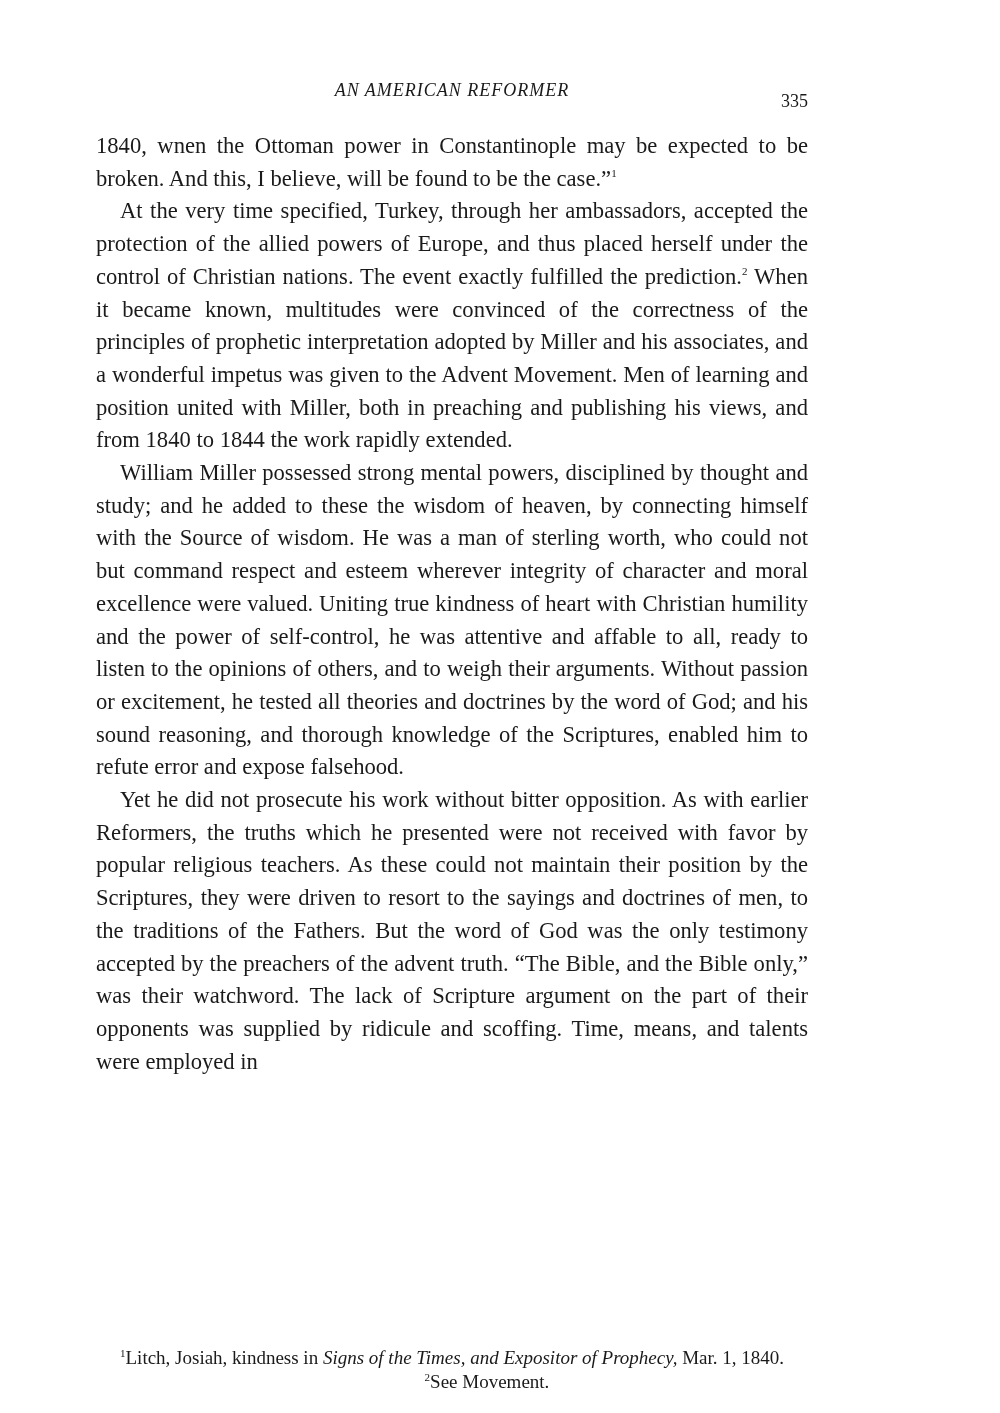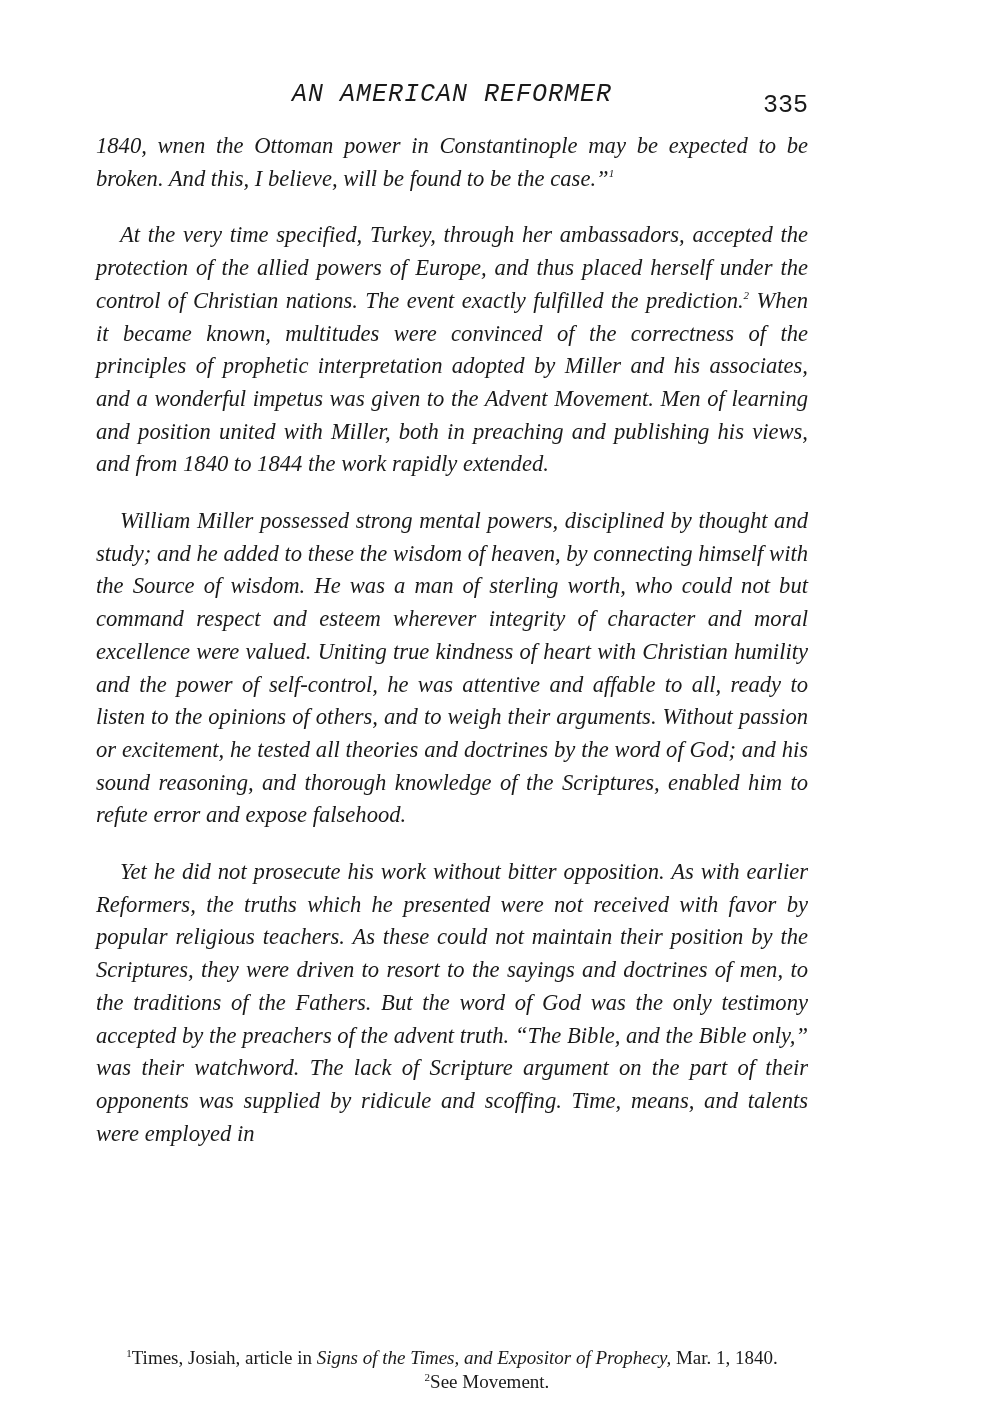--- a/index.html
+++ b/index.html
@@ -4,34 +4,33 @@
 <style>
   html, body { margin: 0; padding: 0; background: #ffffff; }
   body { width: 1000px; height: 1413px; position: relative; overflow: hidden; }
   .page {
     position: absolute; left: 96px; top: 80px; width: 712px;
     font-family: "Liberation Serif", "DejaVu Serif", serif;
     color: #1a1a1a;
   }
   .running-head {
     position: relative; height: 36px;
-    font-size: 25px;
-    font-family: Liberation Mono, monospace;
+    font-size: 18px;
   }
   .running-title {
     position: absolute; left: 0; right: 0; text-align: center;
     font-style: italic; letter-spacing: 1px;
   }
   .page-number { position: absolute; right: 0; top: 0; margin-top: 11px; }
   .body-text { margin-top: 14px; }
   .para {
     margin: 0; font-size: 22.6px; line-height: 32.7px;
-    text-align: justify; text-indent: 0; font-style: italic;
+    text-align: justify; text-indent: 0;
   }
-  .para.indent { text-indent: 24px; margin-top: 24px; }
+  .para.indent { text-indent: 24px; }
   .footnotes {
     position: absolute; left: 96px; top: 1346px; width: 712px;
     font-family: "Liberation Serif", "DejaVu Serif", serif;
     font-size: 19px; line-height: 24px; color: #1a1a1a; text-align: center;
   }
   .fn-line { display: block; }
   sup { font-size: 11px; vertical-align: super; line-height: 0; }
   em { }
   .gap { display: inline-block; width: 70px; }
 </style>
@@ -49,14 +48,14 @@
 
     <p class="para indent"><span>At the very time specified, Turkey, through her ambassadors, accepted the protection of the allied powers of Europe, and thus placed herself under the control of Christian nations. The event exactly fulfilled the prediction.</span><sup>2</sup><span> When it became known, multitudes were convinced of the correctness of the principles of prophetic interpretation adopted by Miller and his associates, and a wonderful impetus was given to the Advent Movement. Men of learning and position united with Miller, both in preaching and publishing his views, and from 1840 to 1844 the work rapidly extended.</span></p>
 
     <p class="para indent"><span>William Miller possessed strong mental powers, disciplined by thought and study; and he added to these the wisdom of heaven, by connecting himself with the Source of wisdom. He was a man of sterling worth, who could not but command respect and esteem wherever integrity of character and moral excellence were valued. Uniting true kindness of heart with Christian humility and the power of self-control, he was attentive and affable to all, ready to listen to the opinions of others, and to weigh their arguments. Without passion or excitement, he tested all theories and doctrines by the word of God; and his sound reasoning, and thorough knowledge of the Scriptures, enabled him to refute error and expose falsehood.</span></p>
 
     <p class="para indent"><span>Yet he did not prosecute his work without bitter opposition. As with earlier Reformers, the truths which he presented were not received with favor by popular religious teachers. As these could not maintain their position by the Scriptures, they were driven to resort to the sayings and doctrines of men, to the traditions of the Fathers. But the word of God was the only testimony accepted by the preachers of the advent truth. “The Bible, and the Bible only,” was their watchword. The lack of Scripture argument on the part of their opponents was supplied by ridicule and scoffing. Time, means, and talents were employed in</span></p>
   </div>
 </div>
 
 <div class="footnotes">
-  <span class="fn-line"><sup>1</sup><span>Times, Josiah, article in </span><em>Signs of the Times, and Expositor of Prophecy,</em><span> Mar. 1, 1840.</span><span class="gap"></span><span><sup>2</sup><span>See Movement.</span></span></span>
+  <span class="fn-line"><sup>1</sup><span>Litch, Josiah, kindness in </span><em>Signs of the Times, and Expositor of Prophecy,</em><span> Mar. 1, 1840.</span><span class="gap"></span><span><sup>2</sup><span>See Movement.</span></span></span>
 </div>
 
 </body></html>

